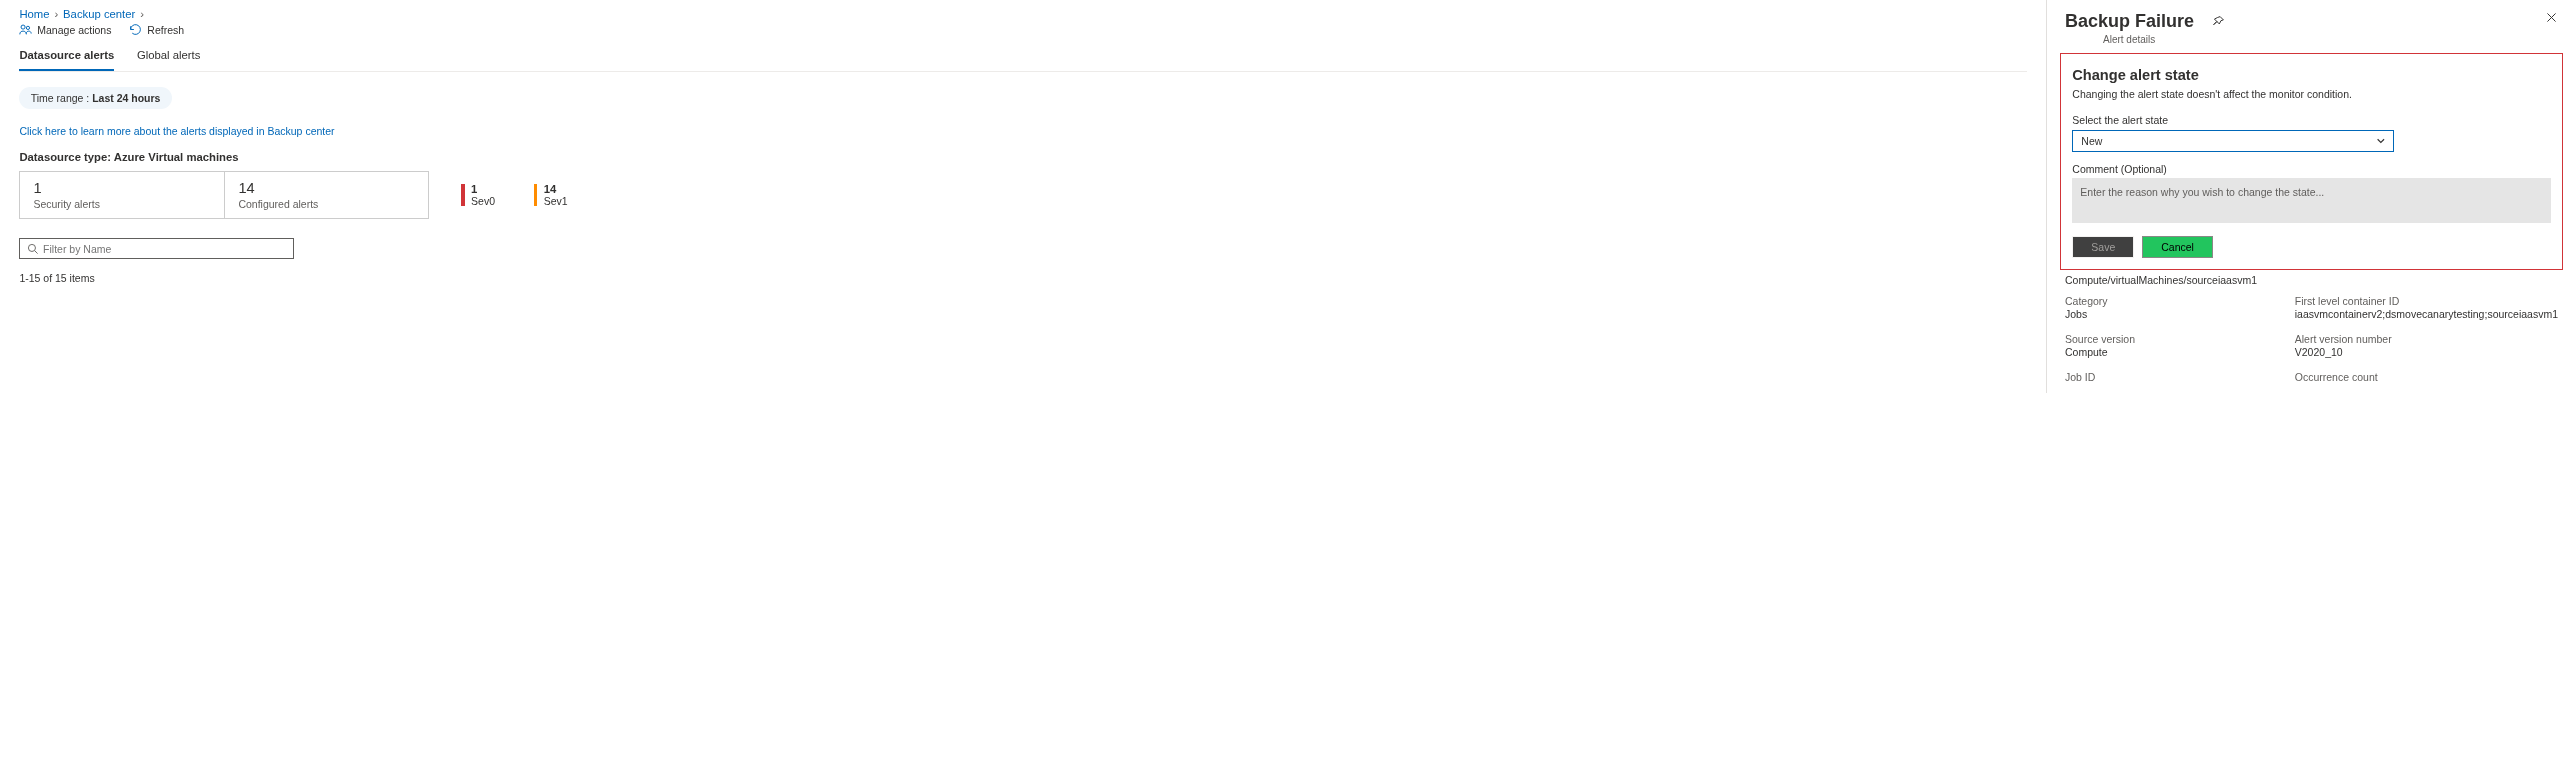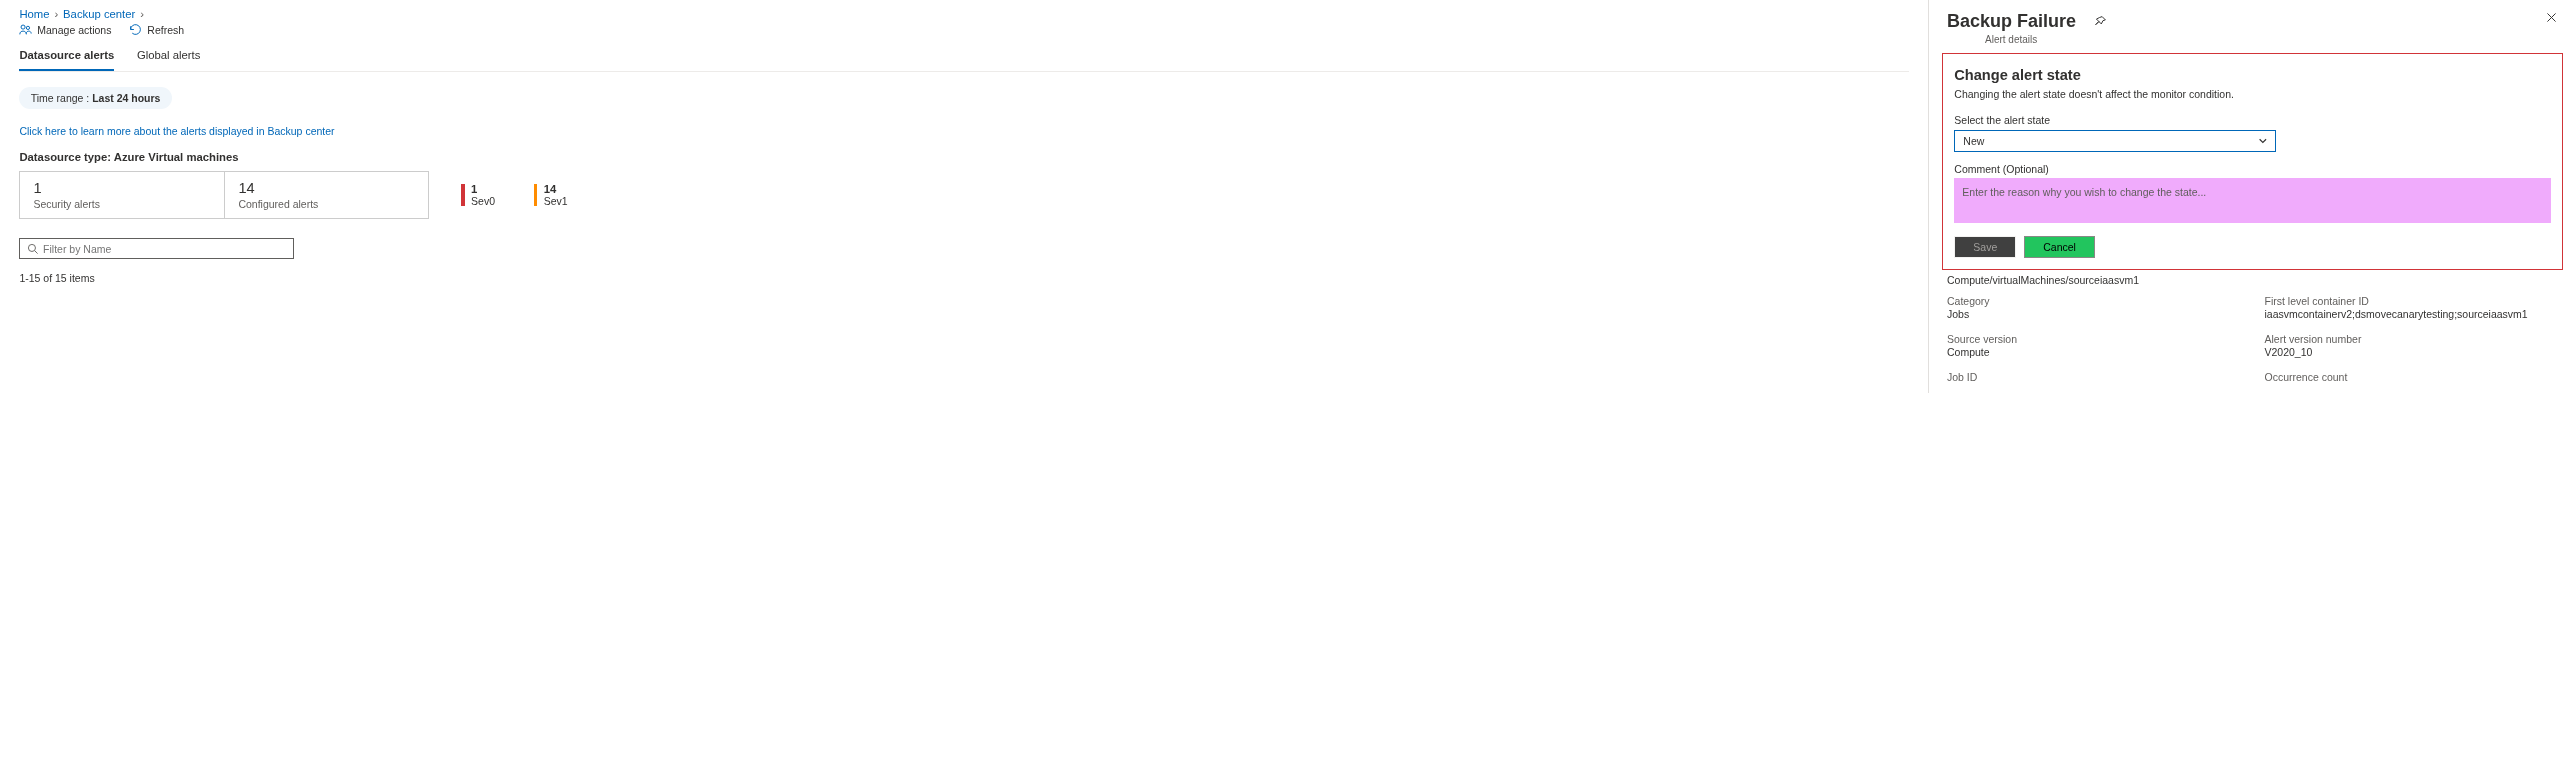--- a/index.html
+++ b/index.html
@@ -1,19 +1,19 @@
 <!DOCTYPE html>
 <html style="font-size:13px"><head>
   <meta charset="utf-8">
   <style>
     * { box-sizing: border-box; margin: 0; padding: 0; font-family: "Segoe UI", Arial, sans-serif; }
     body { background: #fff; color: #323130; font-size: 10.5px; display: flex; width: 100%; }
     
     .left-panel { flex: 1; padding: 0 19.4px 19.4px 19.4px; min-width: 0; }
-    .right-panel { width: 648px; border-left: 0.8px solid #e1dfdd; position: relative; }
+    .right-panel { width: 530px; border-left: 0.8px solid #e1dfdd; position: relative; }
     
     
     .breadcrumb { display: flex; align-items: center; gap: 4.9px; padding: 8px 0 3.2px 0; font-size: 11.3px; }
     .breadcrumb a { color: #0067b8; text-decoration: none; }
     .breadcrumb .sep { color: #605e5c; }
     
     
     .page-title-row { display: flex; align-items: center; gap: 11.3px; margin: 6.5px 0 18px 0; }
     .page-title { font-size: 22.7px; font-weight: 600; color: #000; }
     .more-btn { font-size: 14.6px; color: #605e5c; cursor: pointer; }
@@ -70,21 +70,21 @@
     
     .highlight-box { border: 1.6px solid #d13438; margin: 0 13px 6.5px 13px; padding: 13px 11.3px 11.3px 11.3px; }
     .highlight-title { font-size: 14.6px; font-weight: 600; margin-bottom: 4.9px; }
     .highlight-desc { font-size: 10.5px; color: #323130; margin-bottom: 14.6px; }
     
     .form-label { font-size: 10.5px; margin-bottom: 3.2px; display: block; }
     .select-wrap { position: relative; margin-bottom: 11.3px; }
     .select-box { border: 1.6px solid #0067b8; padding: 4px 8px; font-size: 10.5px; display: flex; justify-content: space-between; align-items: center; cursor: pointer; width: 322px; }
     .chev { width: 9.7px; height: 9.7px; }
     
-    .textarea-wrap { background: #f0abfc; padding: 8px; margin-bottom: 13px; min-height: 45px; width: 100%; }
+    .textarea-wrap { background: #e5e5e5; padding: 8px; margin-bottom: 13px; min-height: 45px; width: 100%; }
     .textarea-ph { color: #605e5c; font-size: 10.5px; }
     
     .btn-row { display: flex; gap: 8px; }
     .btn { padding: 4px 18px; font-size: 10.5px; cursor: pointer; border: 0.8px solid #8a8886; background: #22c55e; }
     .btn.disabled { background: #404040; color: #a19f9d; border-color: #f3f2f1; }
     
     .truncated-path { color: #323130; font-size: 10.5px; padding: 0 18px; margin-top: -3.2px; }
     
     .detail-grid { display: grid; grid-template-columns: 1fr 1fr; gap: 13px 24px; padding: 9.7px 18px; }
     .detail-item { }

